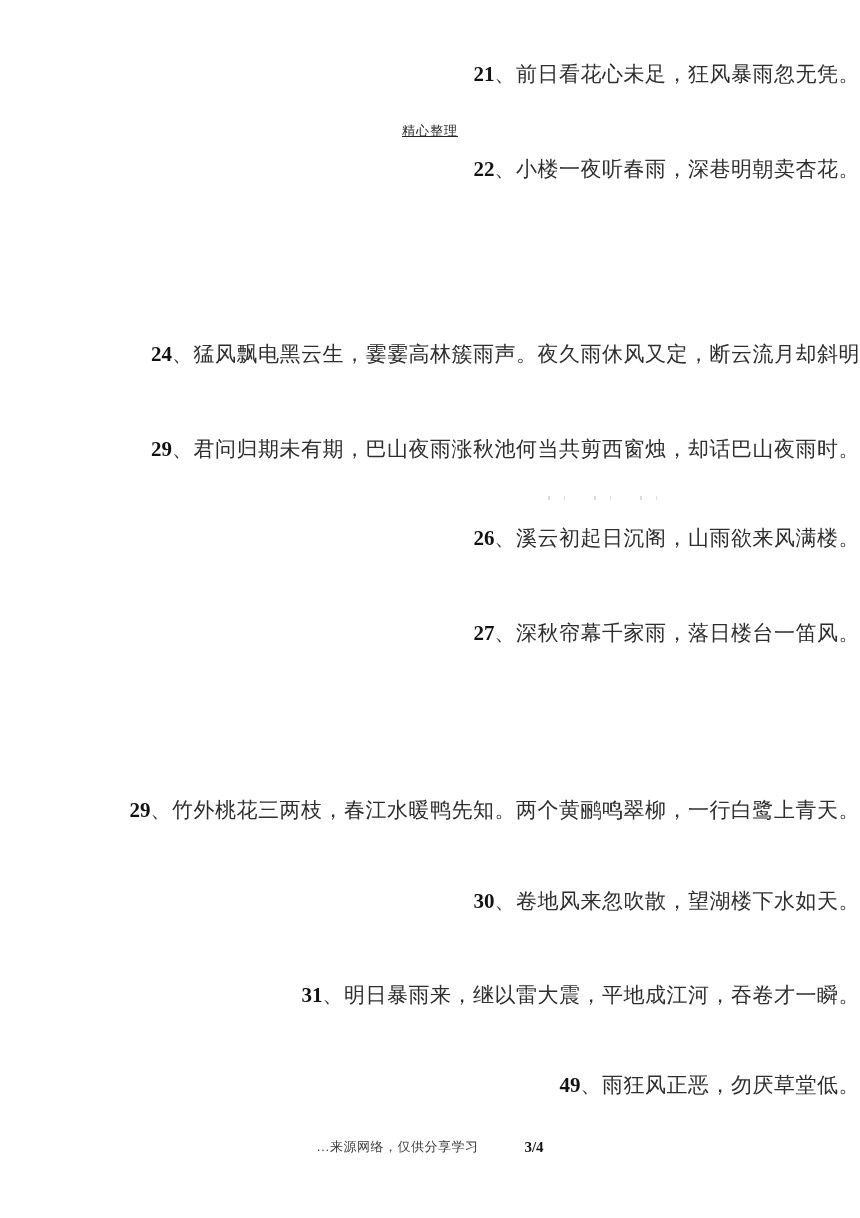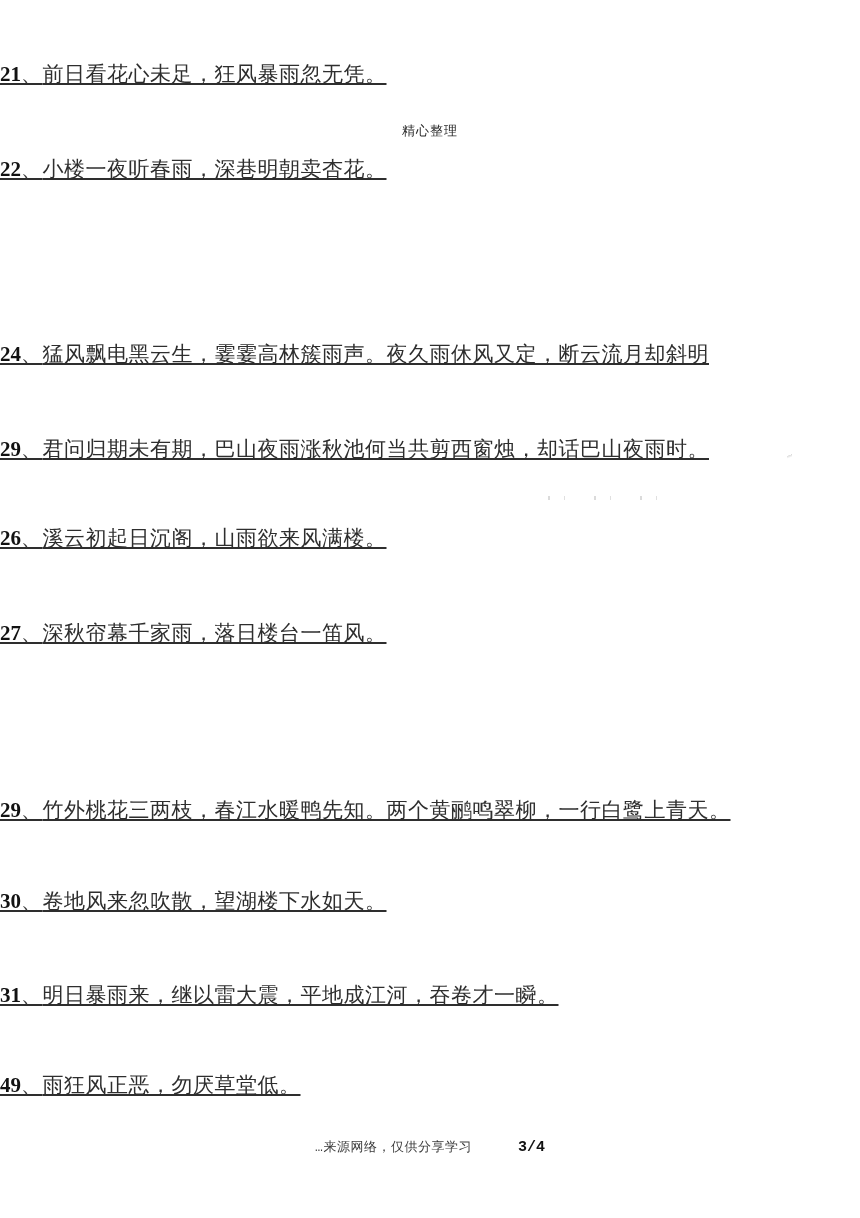--- a/index.html
+++ b/index.html
@@ -12,57 +12,57 @@
     width: 860px;
     height: 1218px;
     background: #ffffff;
     overflow: hidden;
     font-family: "Liberation Serif", "DejaVu Serif", serif;
   }
   .poem-line {
     position: absolute;
     left: 0;
     width: 100%;
-    text-align: left;
+    text-align: right;
     font-size: 21px;
     line-height: 28px;
     color: #2e2e2e;
     letter-spacing: 0.5px;
     white-space: nowrap;
-    text-decoration: underline;
   }
   .poem-line .num {
     font-weight: bold;
     color: #121212;
     letter-spacing: 0;
   }
   .poem-line .sep {
     color: #3a3a3a;
   }
   .header-note {
     position: absolute;
     left: 0;
     width: 100%;
     top: 123px;
     text-align: center;
     font-size: 13px;
     line-height: 16px;
     color: #262626;
     letter-spacing: 1px;
+    text-decoration: underline;
   }
   .footer {
     position: absolute;
     left: 0;
     width: 100%;
     top: 1138px;
     display: flex;
     justify-content: center;
     align-items: center;
     gap: 46px;
-    font-family: Liberation Mono, monospace;
+    font-family: Liberation Serif, serif;
   }
   .footer .source {
     font-size: 13px;
     color: #3c3c3c;
     letter-spacing: 0.5px;
   }
   .footer .pagenum {
     font-size: 15px;
     font-weight: bold;
     color: #111111;

